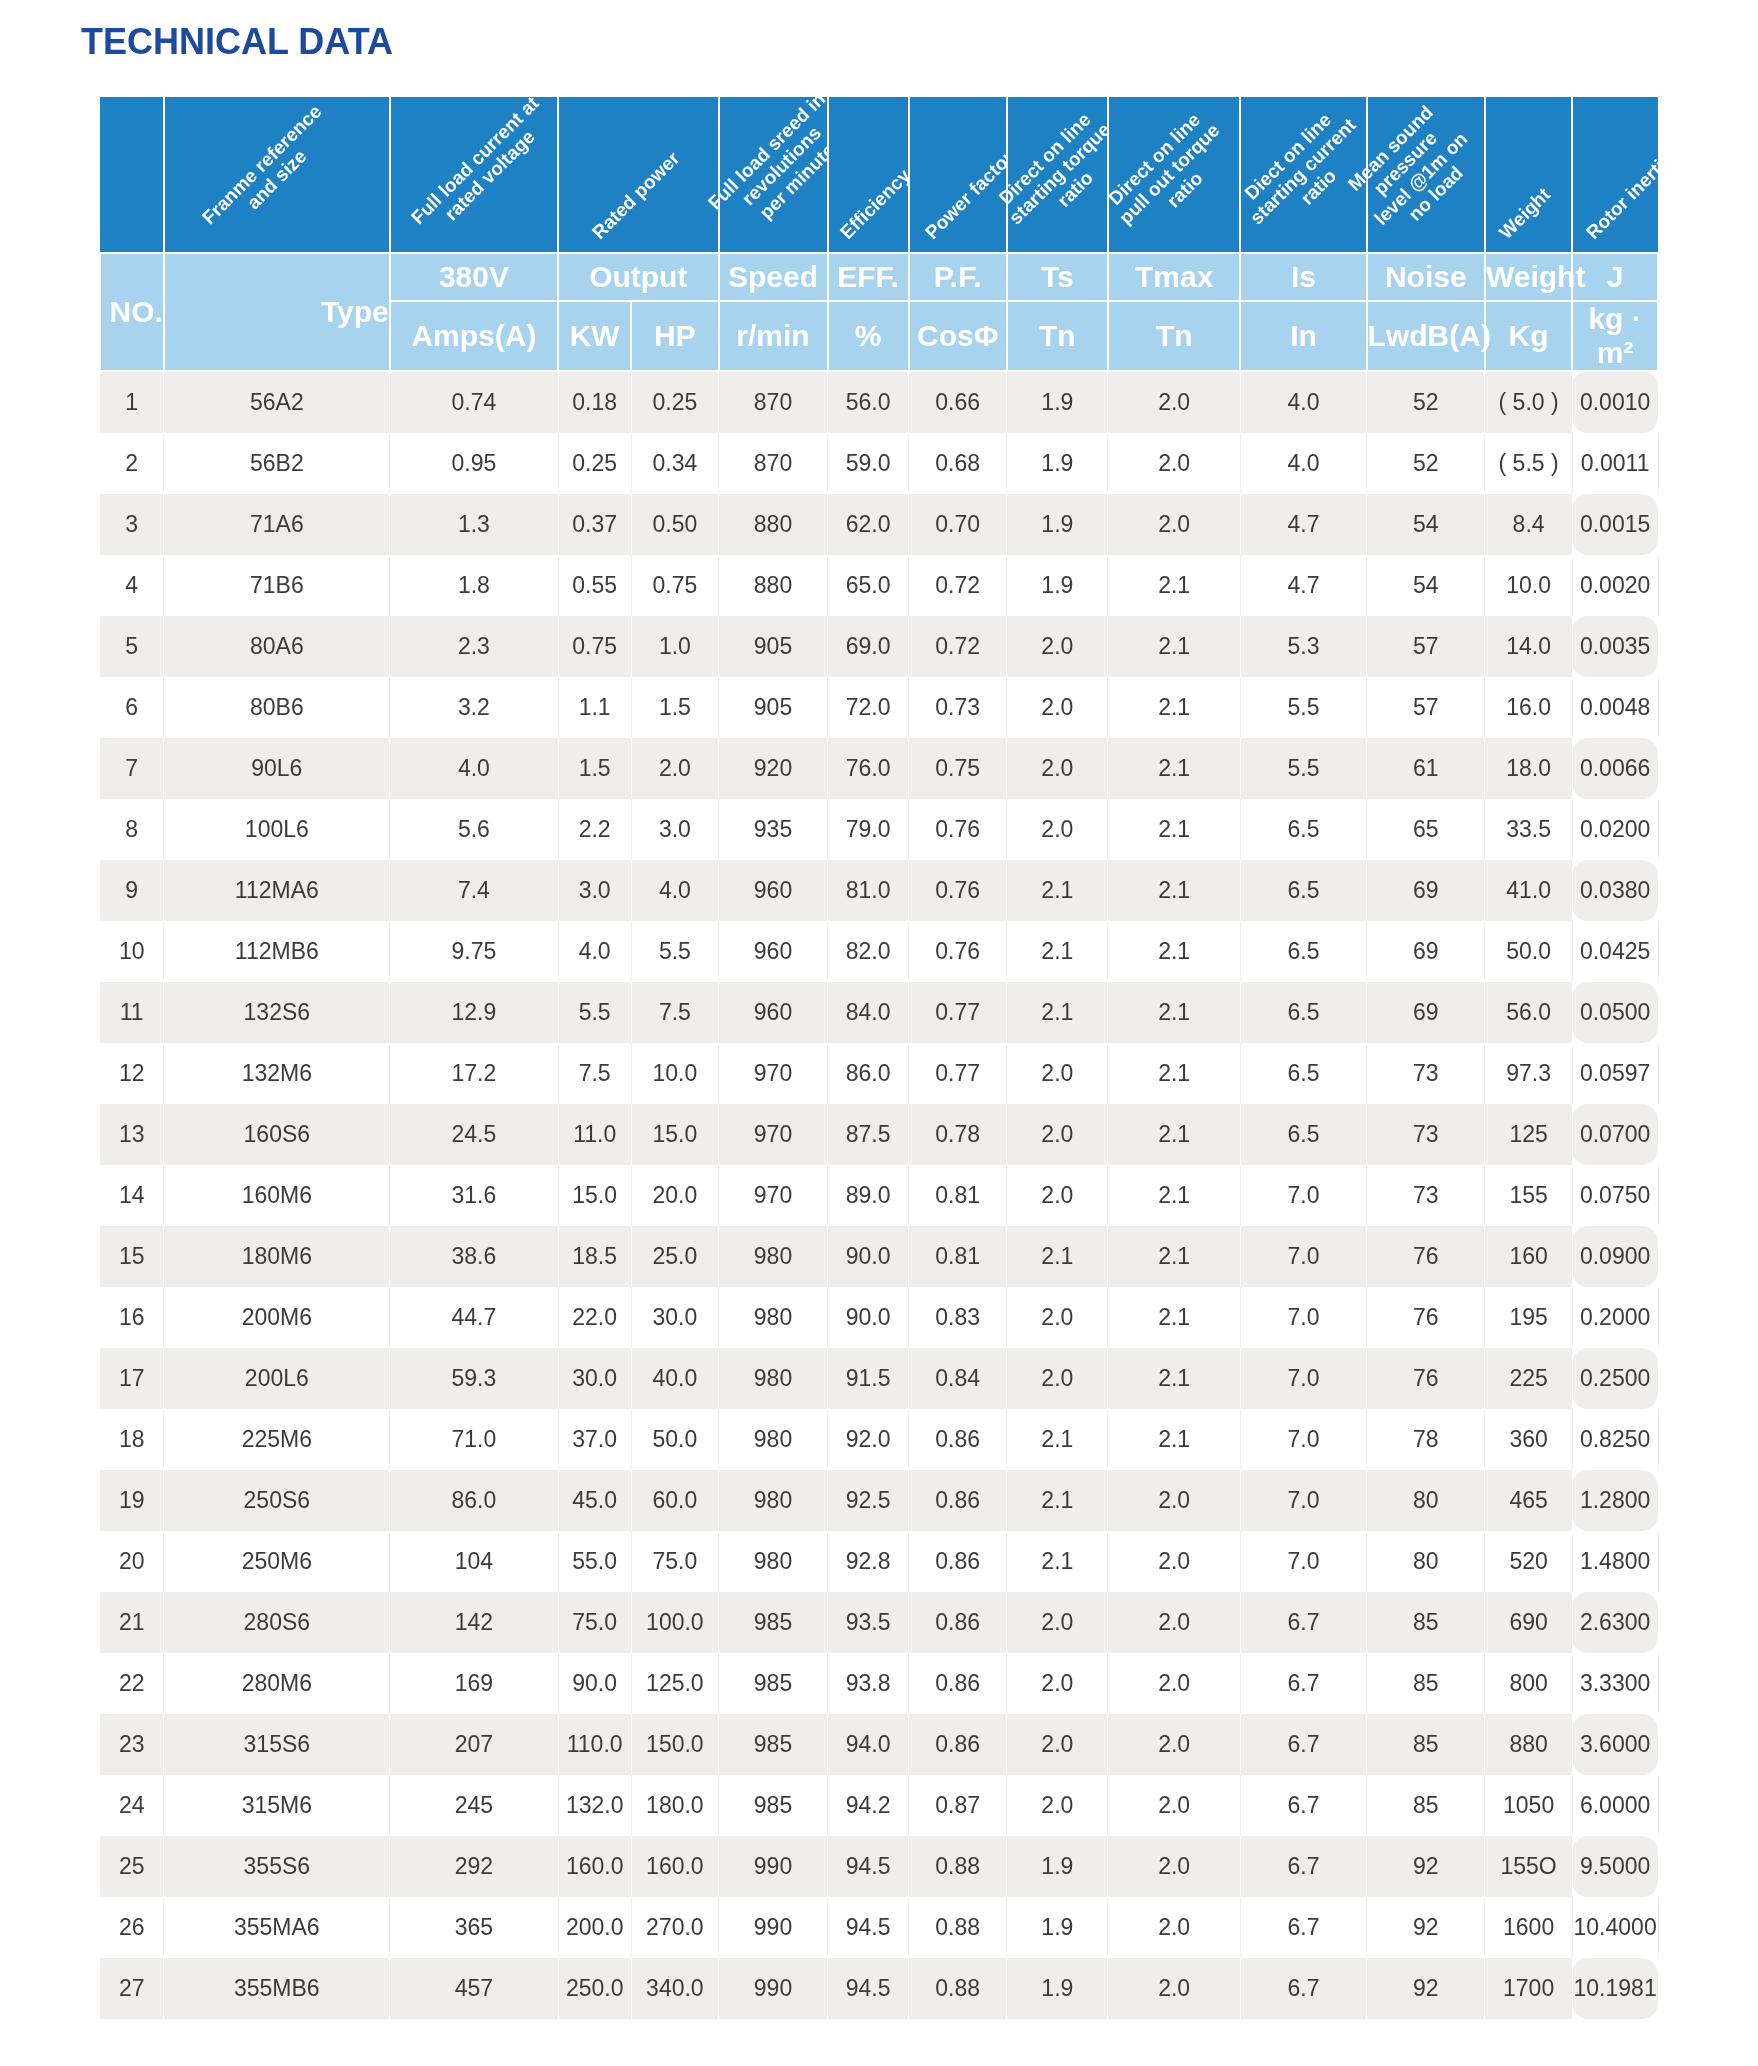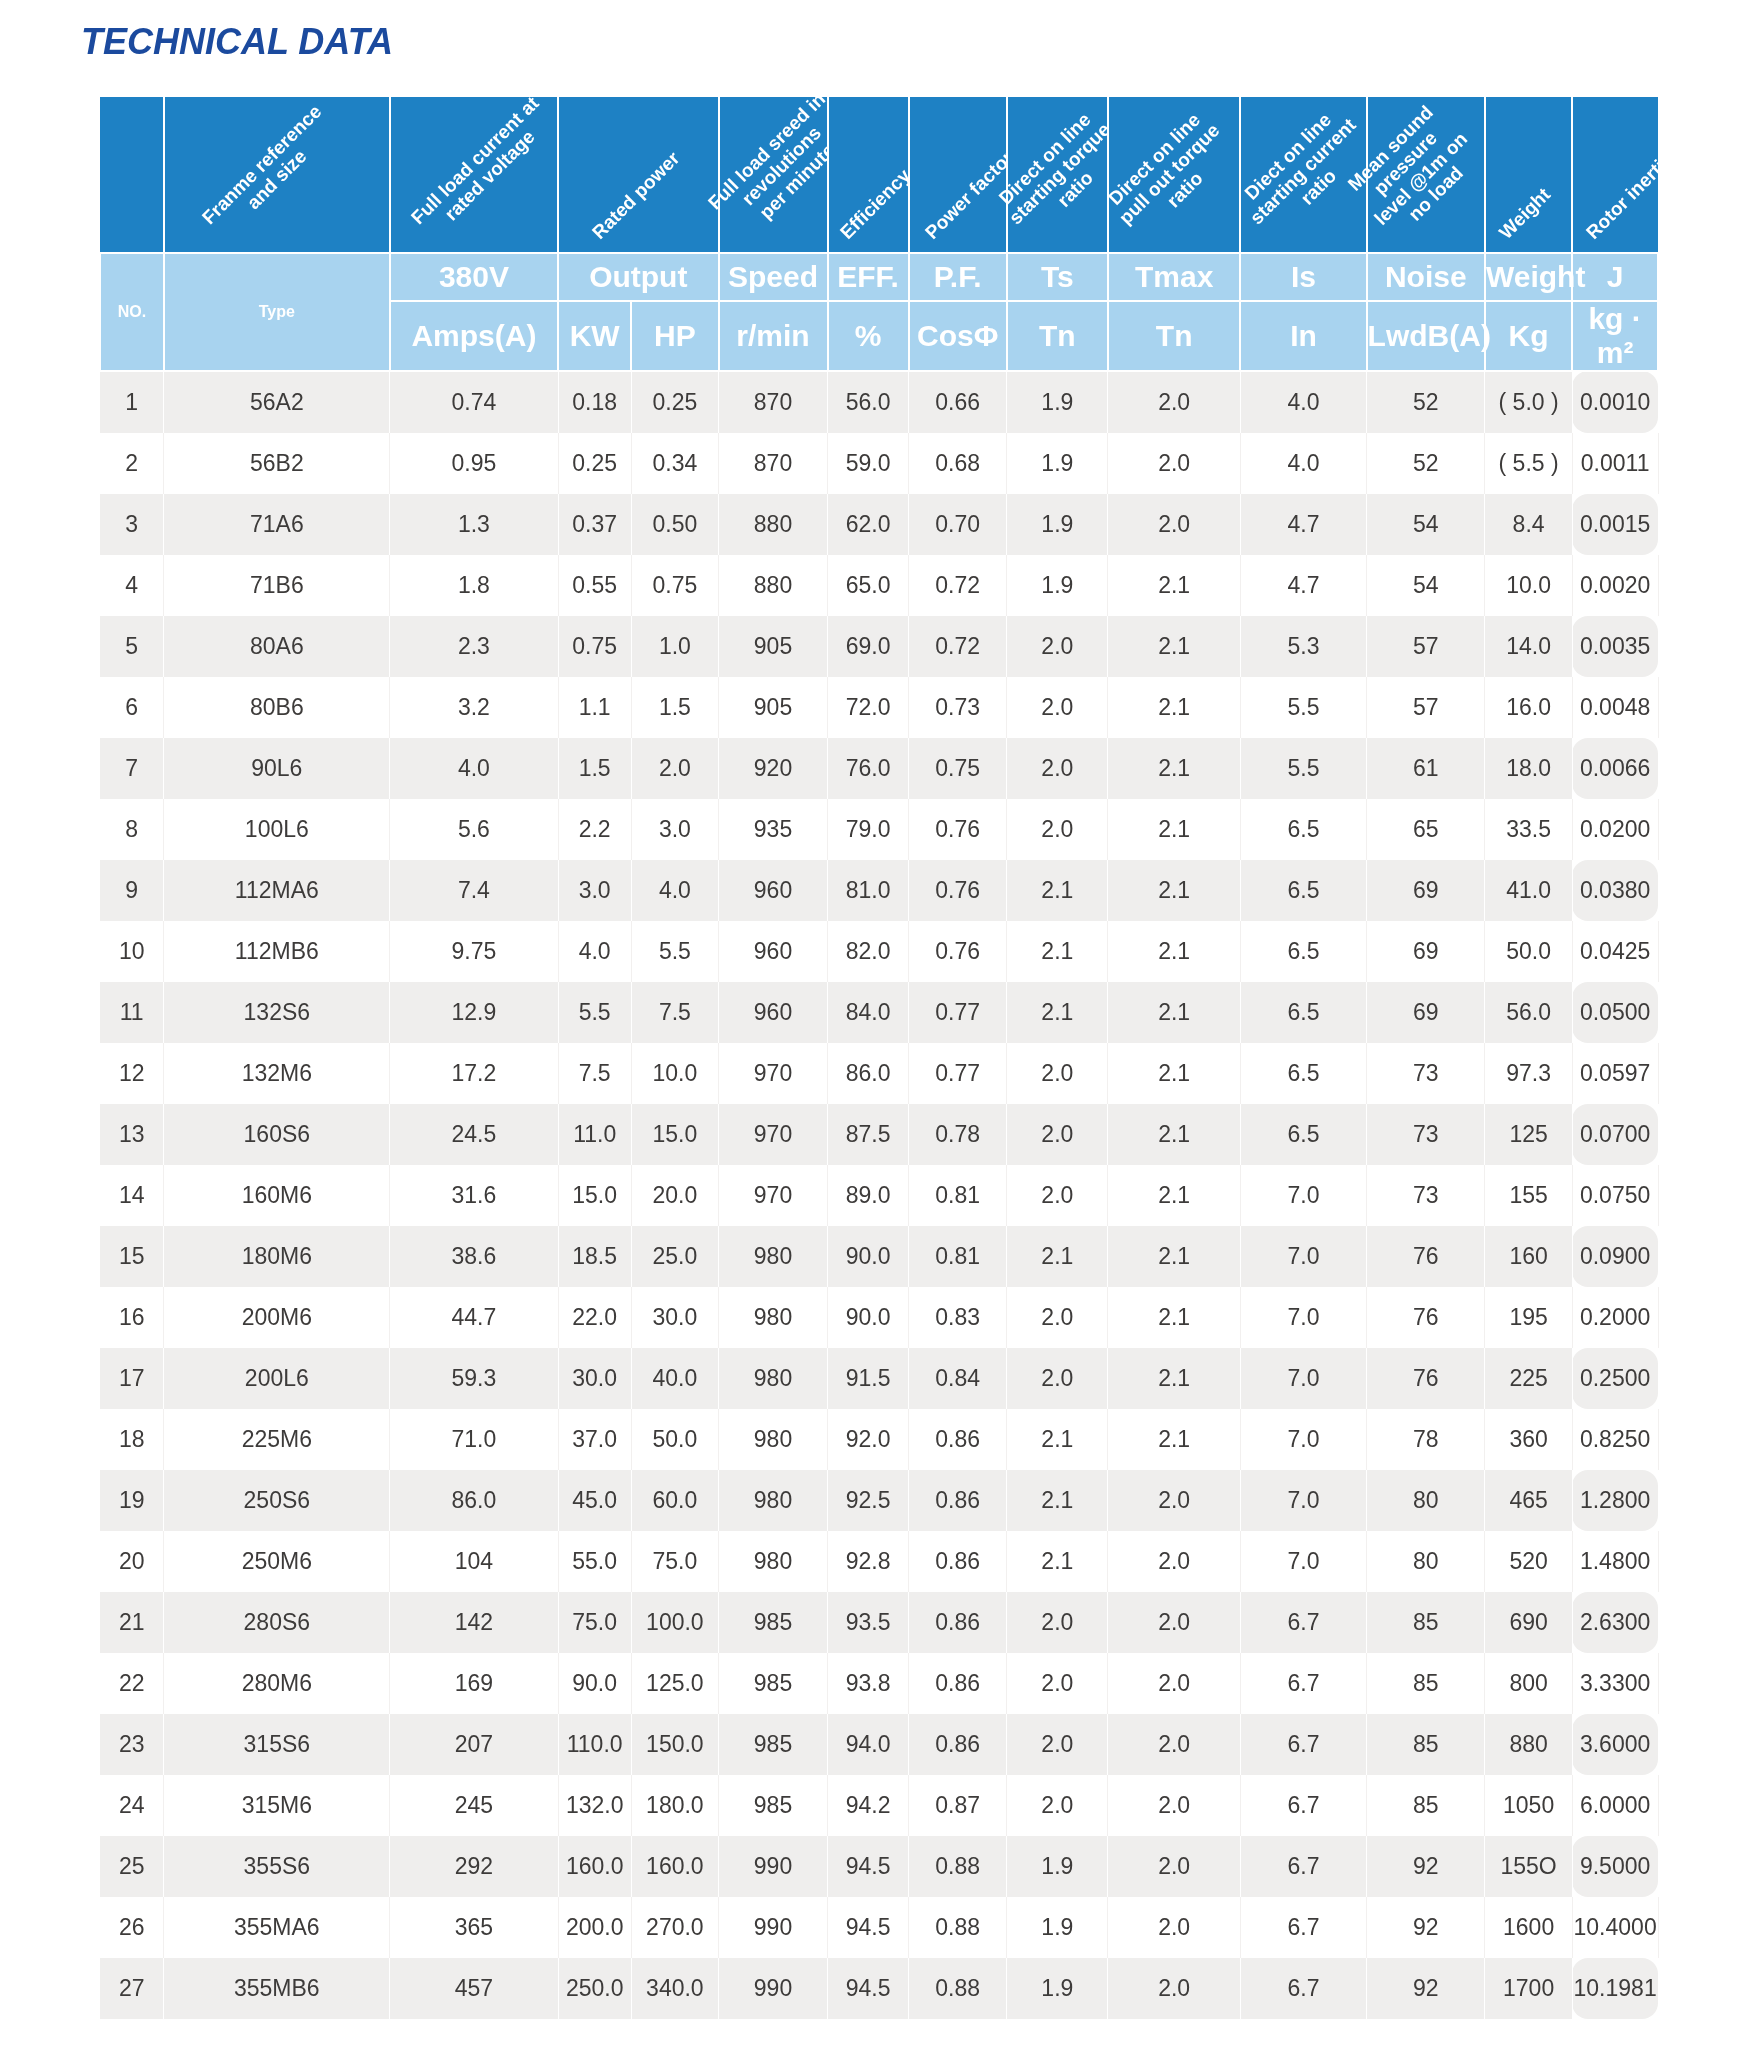--- a/index.html
+++ b/index.html
@@ -14,21 +14,20 @@
     height: 2066px;
     background: #ffffff;
     overflow: hidden;
   }
   .title {
     margin: 21px 0 0 81px;
     font-size: 36px;
     font-weight: bold;
     letter-spacing: 0px;
     color: #1b4a9e;
-    font-style: italic;
   }
   .subtitle {
     margin: 5.6px 0 0 85px;
     font-size: 27px;
     font-weight: bold;
     word-spacing: 12.6px;
     color: #2aa0dc;
   }
   table.tech {
     border-collapse: collapse;
@@ -70,22 +69,22 @@
     font-size: 30px;
     height: 46px;
     text-align: center;
     vertical-align: middle;
     border: 2.1px solid #ffffff;
   }
   th.side {
     background: #a8d3ef;
     color: #ffffff;
     font-weight: bold;
-    font-size: 16px;
-    text-align: center;
+    font-size: 30px;
+    text-align: right;
     vertical-align: middle;
     border: 2.1px solid #ffffff;
   }
 
   
   tbody td {
     height: 61px;
     font-size: 23px;
     color: #3d3b3a;
     text-align: center;

